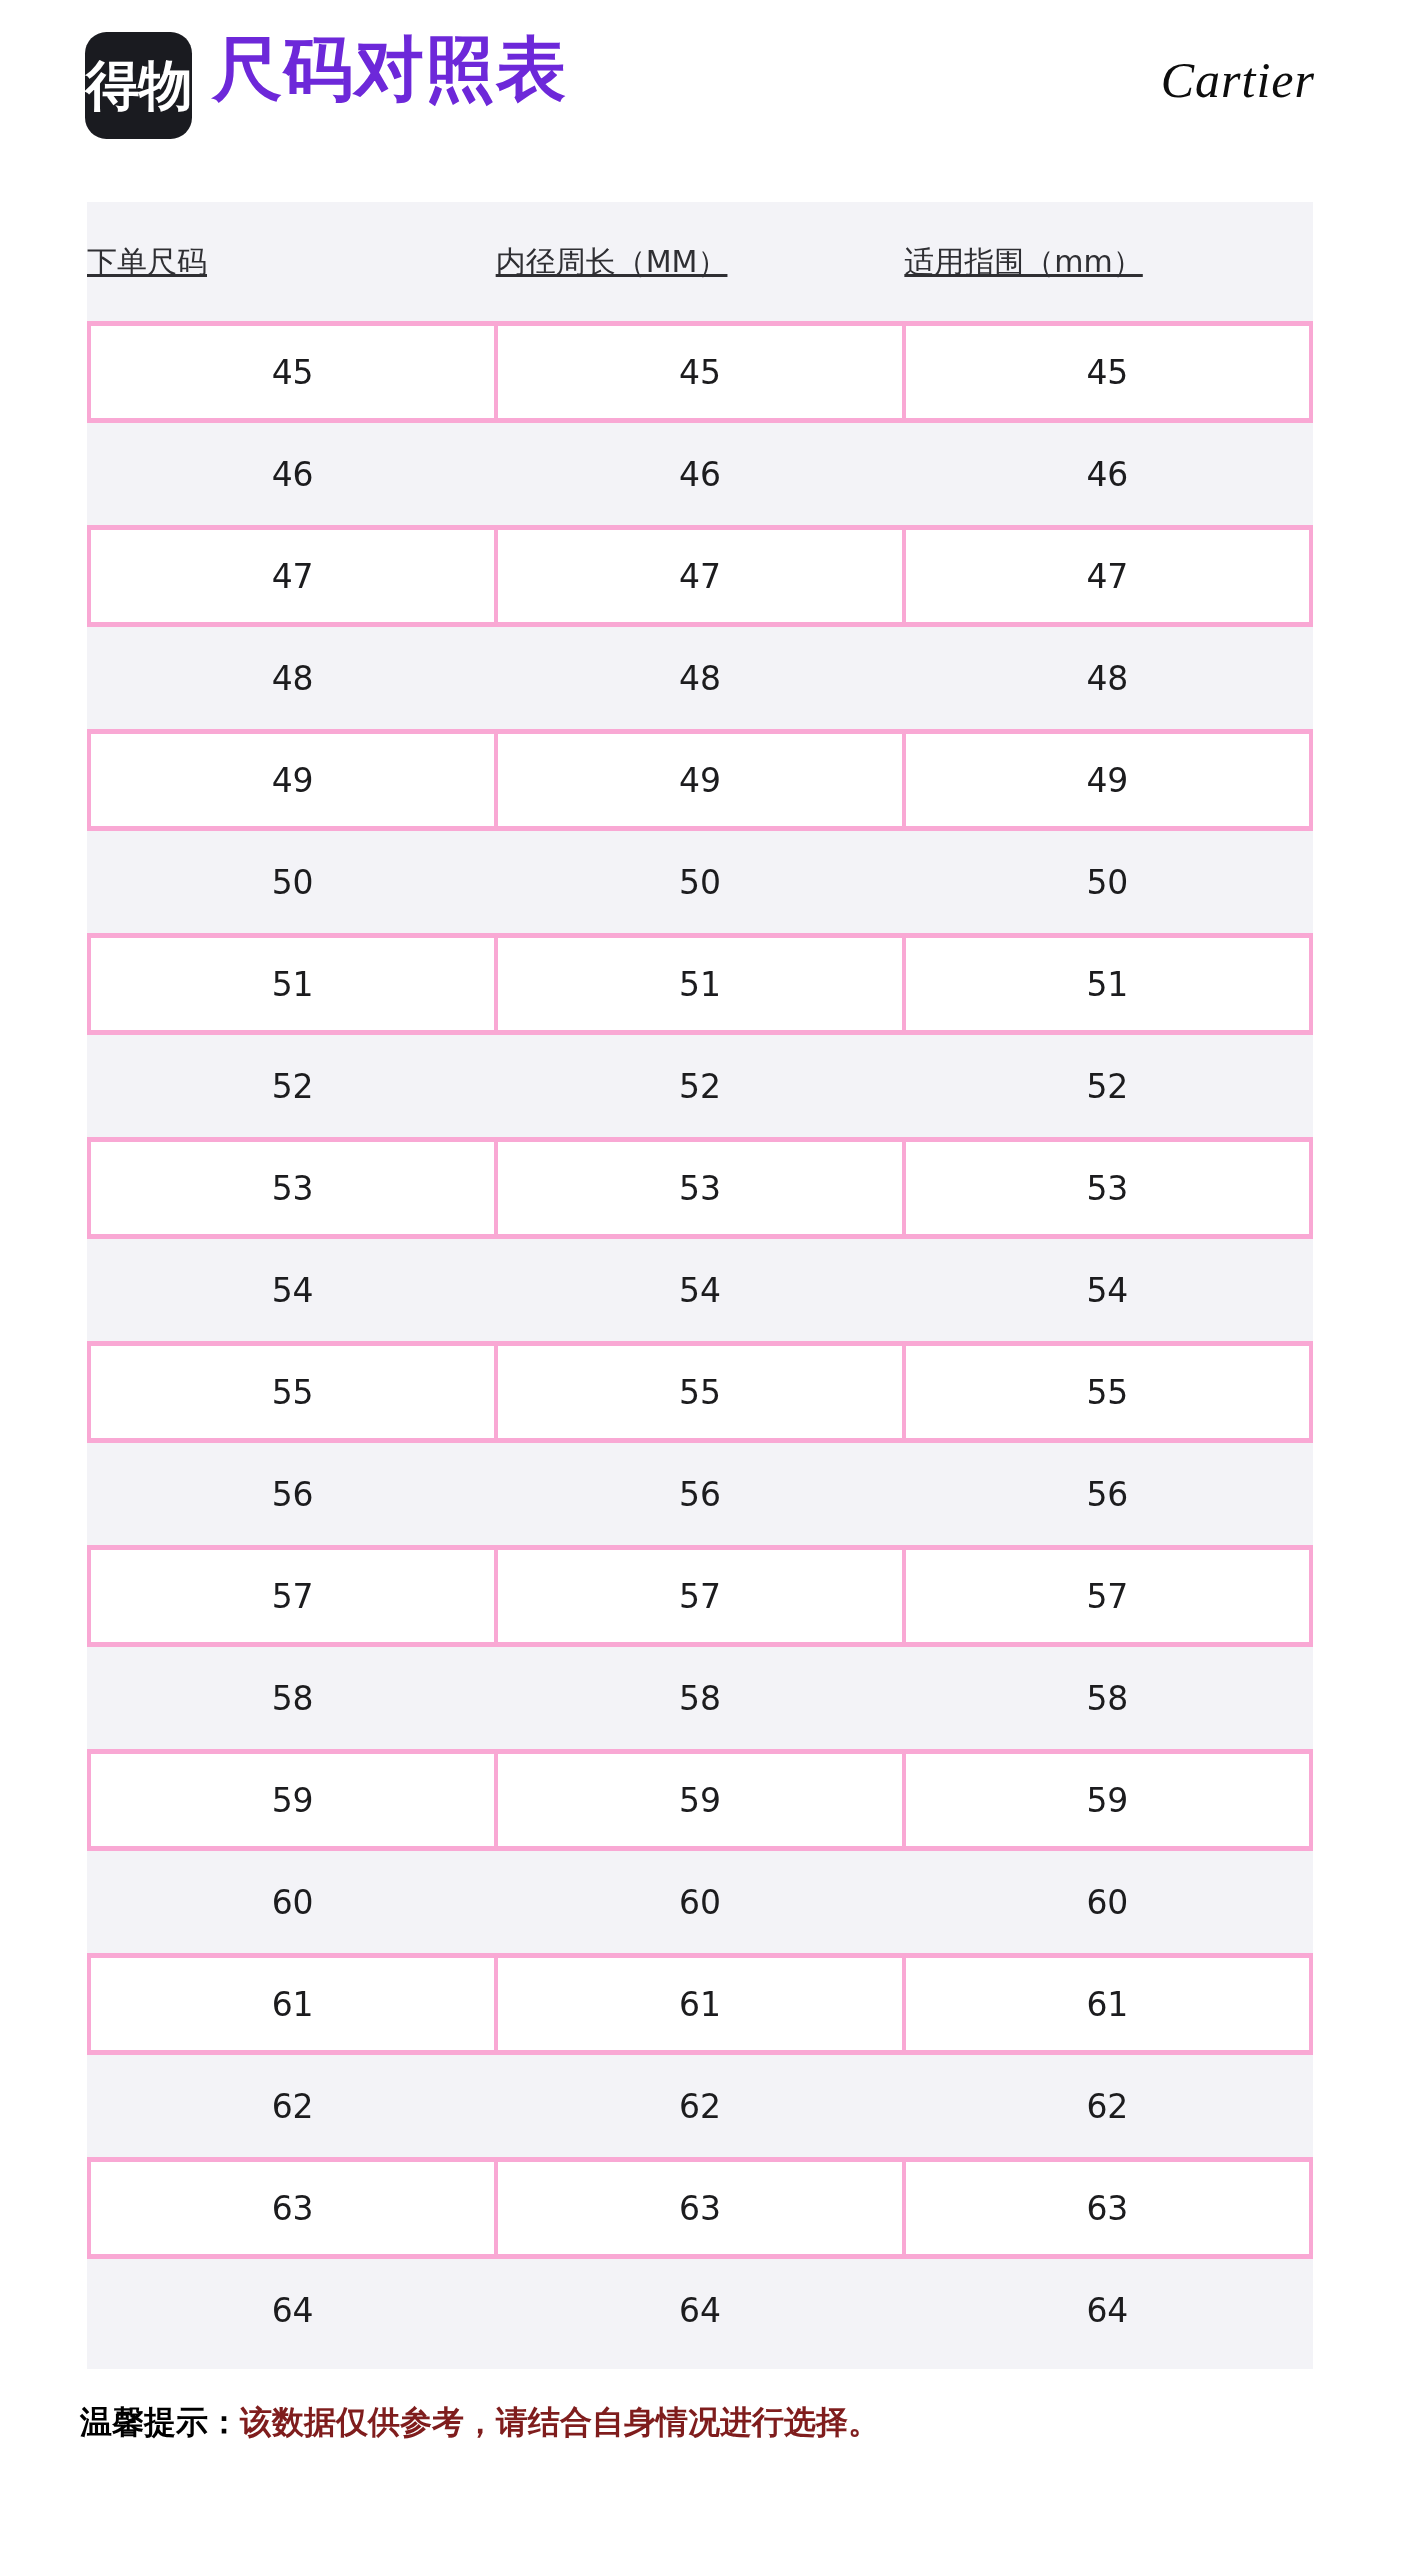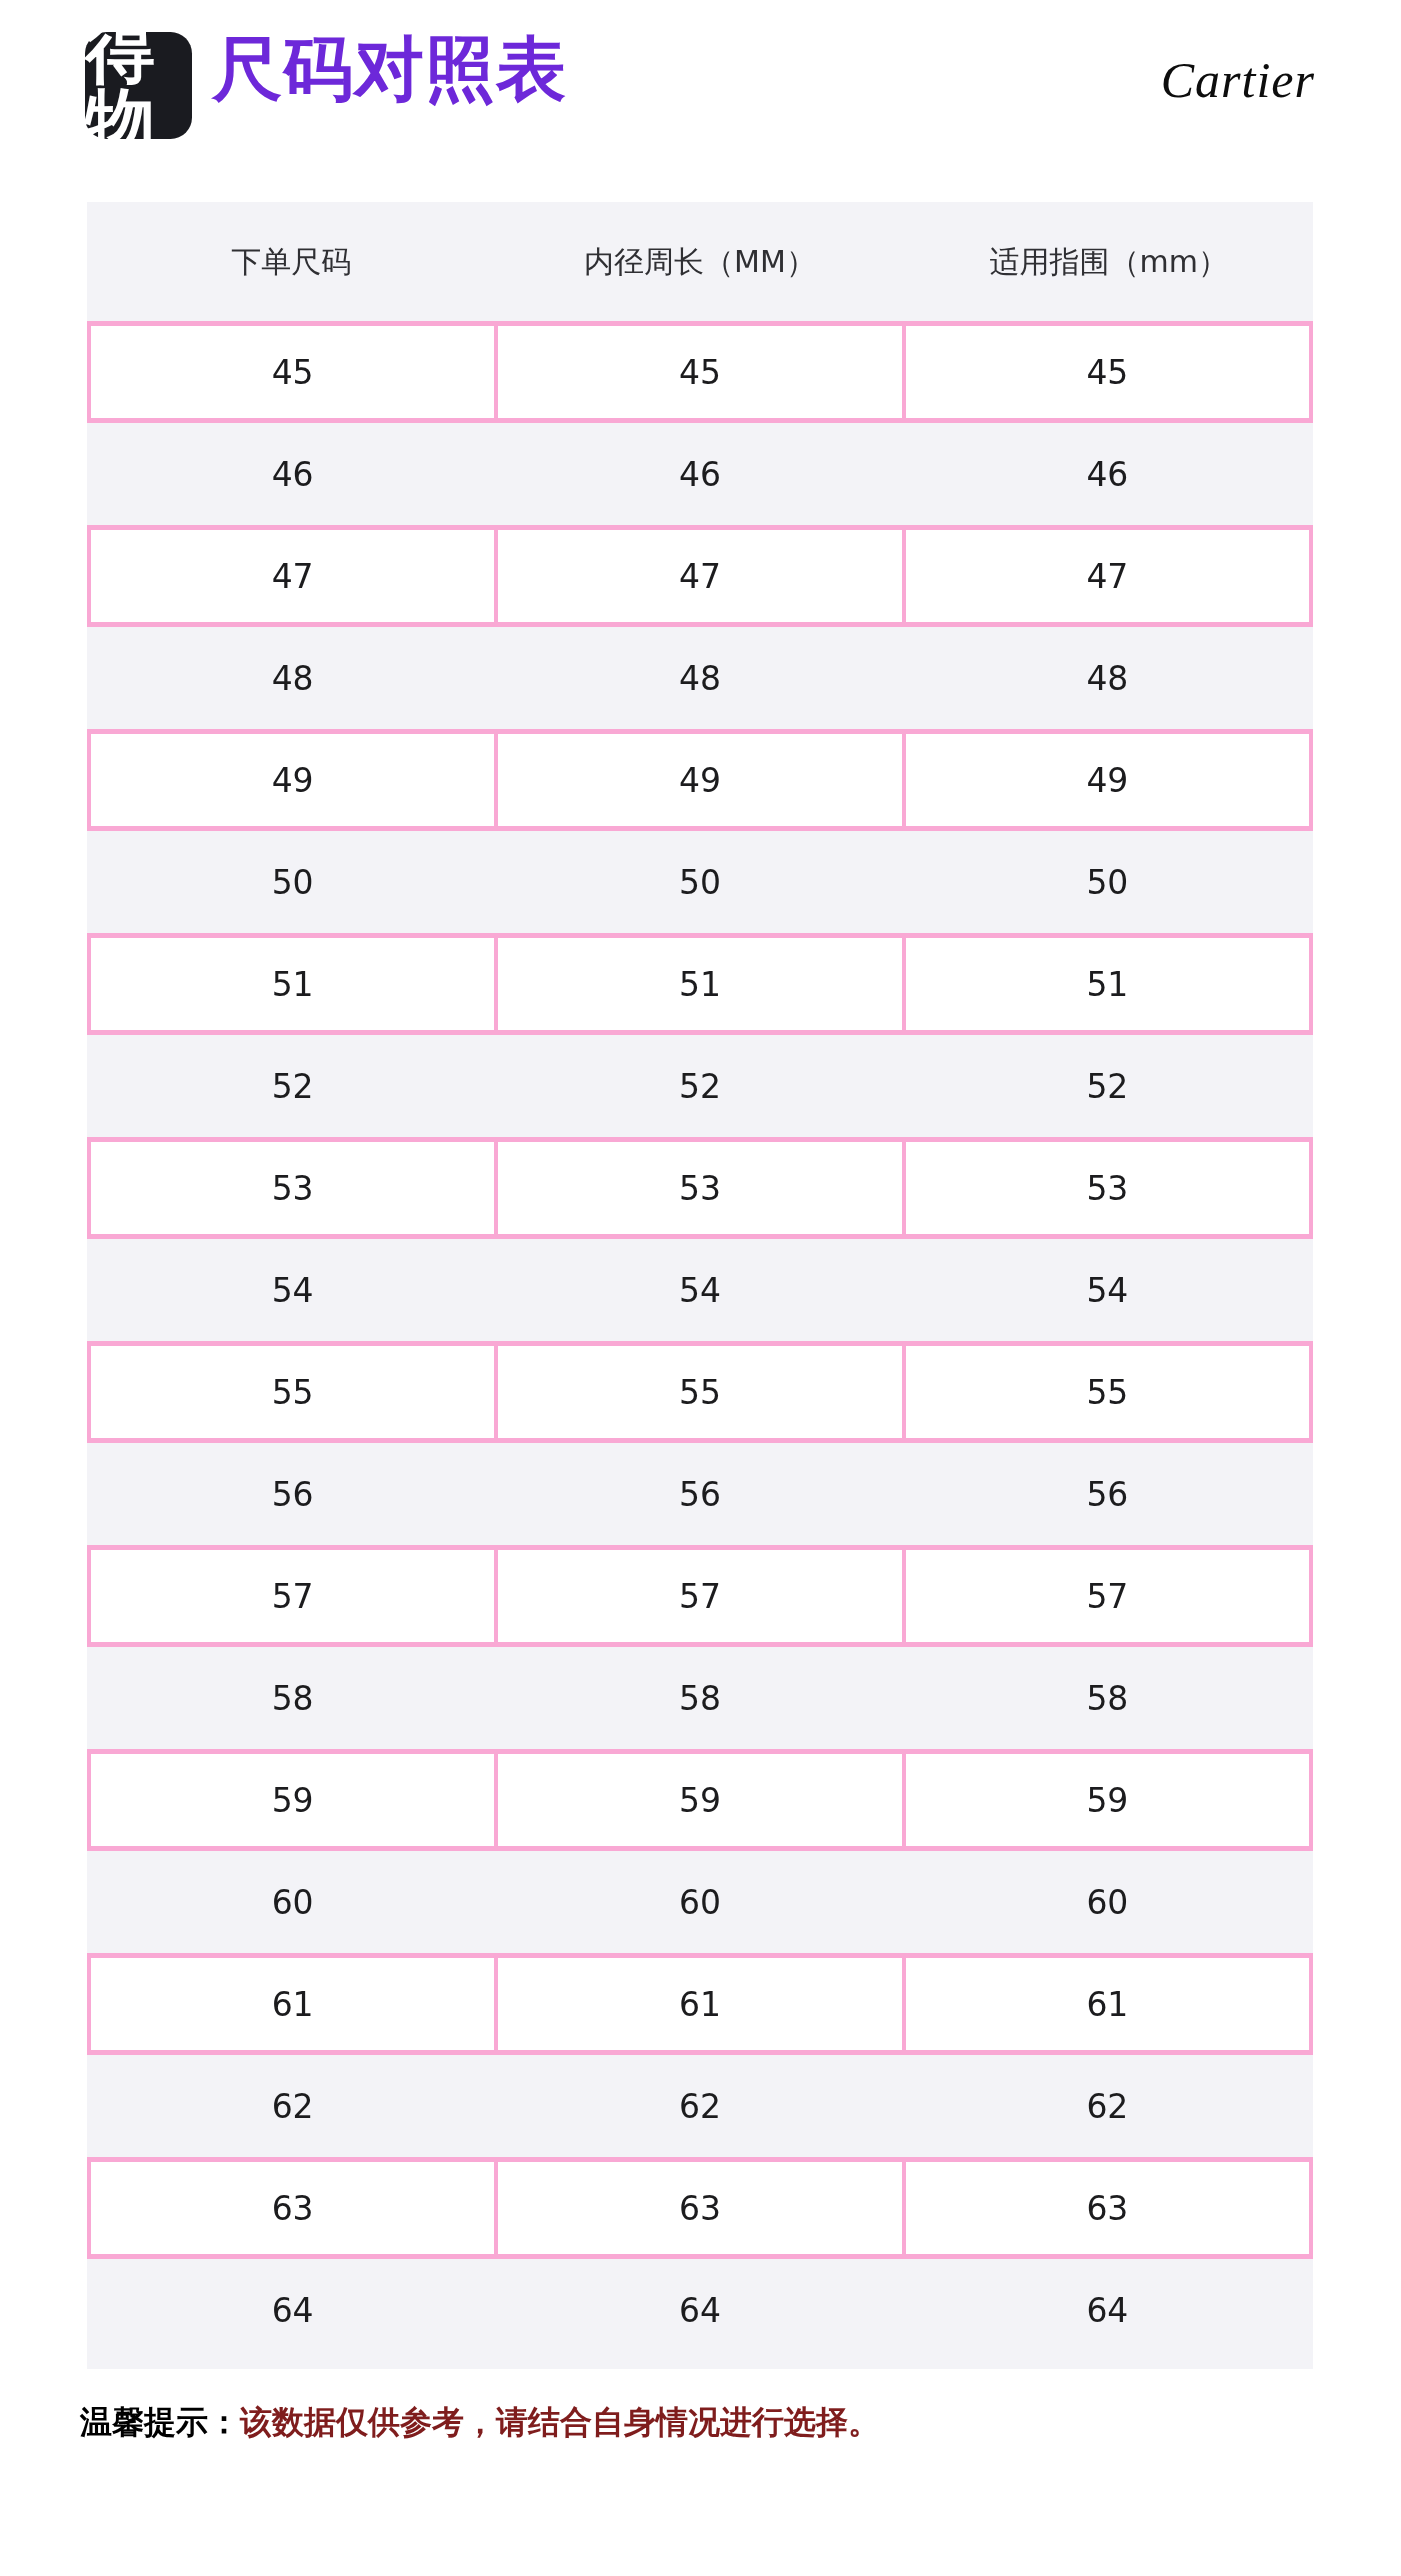--- a/index.html
+++ b/index.html
@@ -36,21 +36,21 @@
     height: 107px;
     background: #1a1b20;
     border-radius: 21.4px;
     display: flex;
     align-items: center;
     justify-content: center;
   }
 
   .brand-logo-text {
     color: #ffffff;
-    font-size: 70px;
+    font-size: 54px;
     line-height: 1;
     font-weight: 700;
     letter-spacing: -1px;
     font-family: "DejaVu Sans", "Liberation Sans", sans-serif;
   }
 
   .page-title {
     position: absolute;
     left: 212px;
     top: 16px;
@@ -88,27 +88,27 @@
 
   .table-head {
     display: flex;
     height: 119px;
     align-items: center;
     background: #f3f3f7;
   }
 
   .table-head .hcell {
     flex: 1 1 0;
-    text-align: center;
     font-size: 30px;
     line-height: 43px;
     color: #2f2f33;
     font-weight: 400;
     white-space: nowrap;
     font-family: "DejaVu Sans", "Liberation Sans", sans-serif;
+    text-decoration: underline;
   }
 
   .table-body {
     display: block;
   }
 
   .row {
     display: flex;
     height: 102px;
     padding: 0 3.9px;

